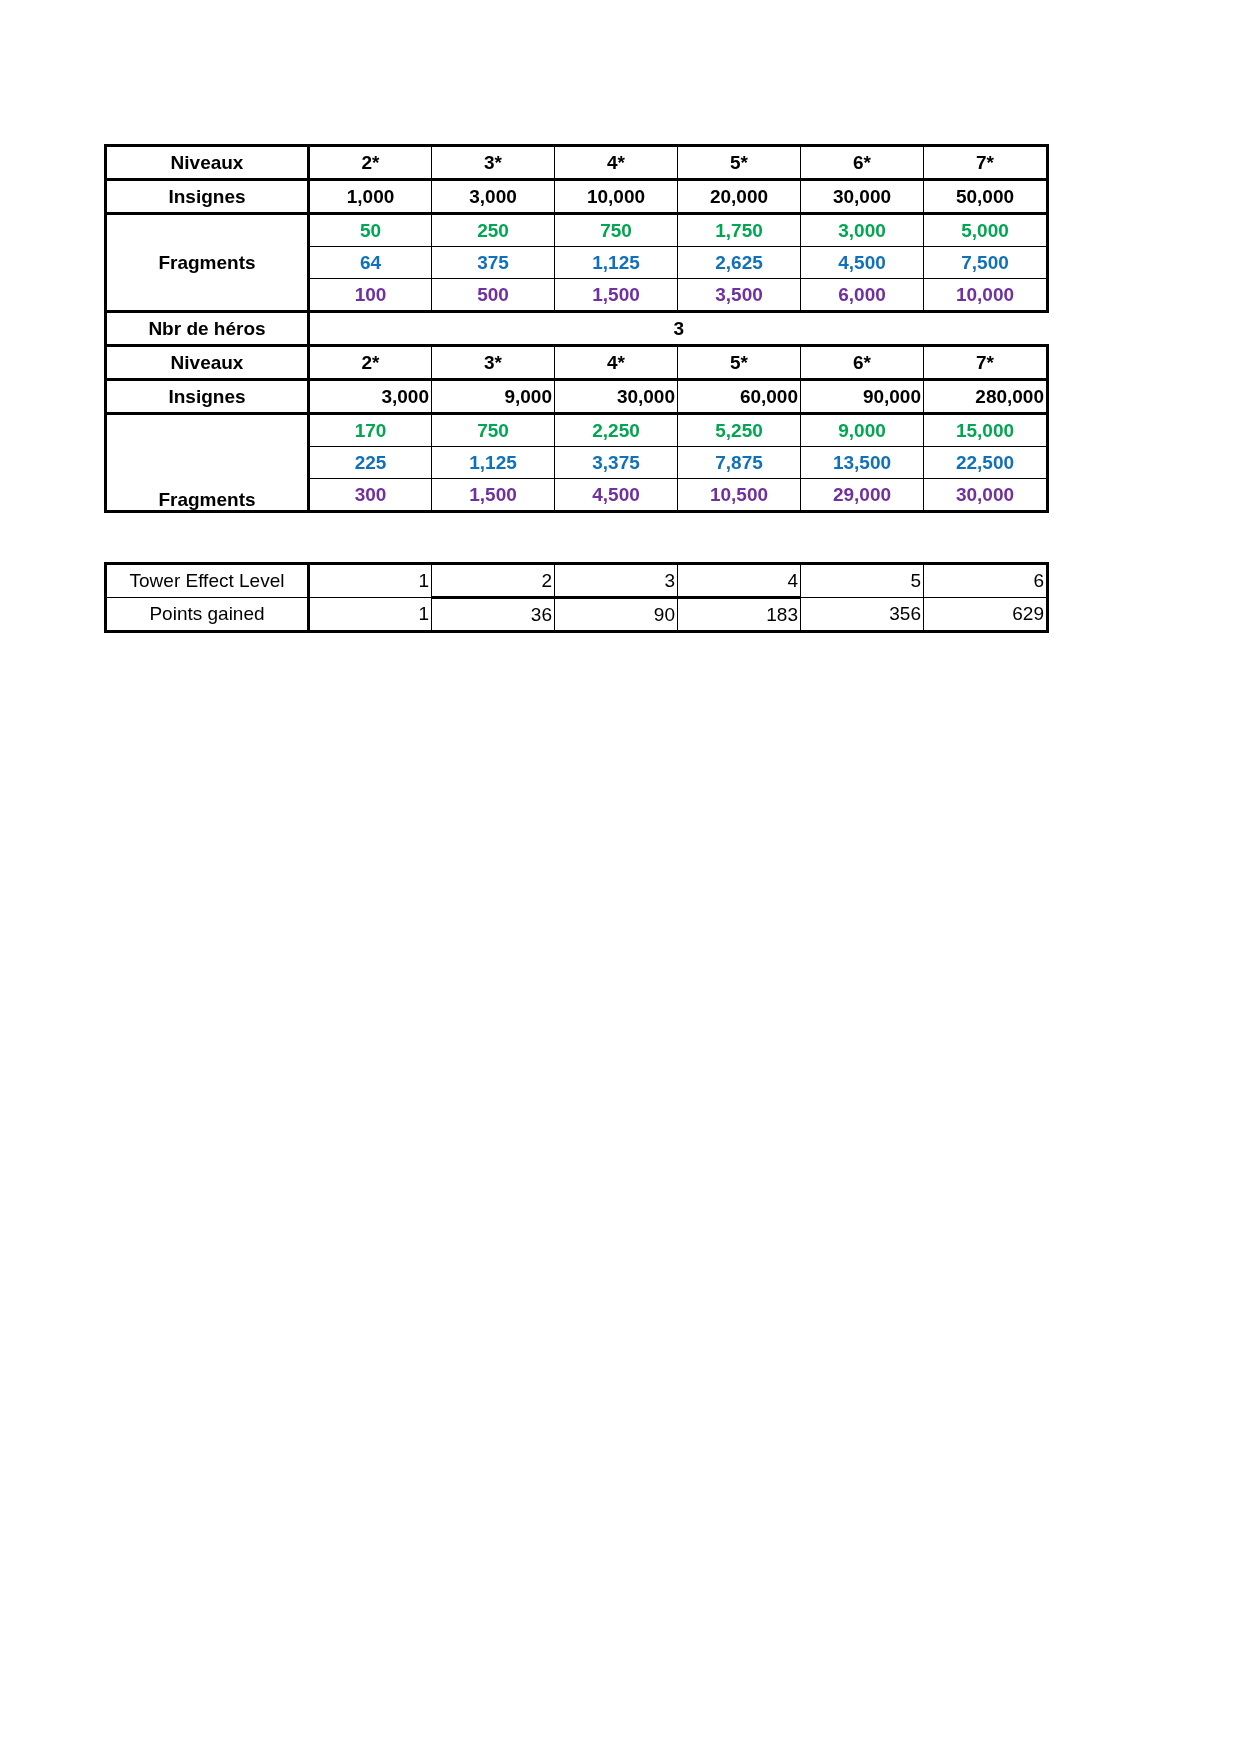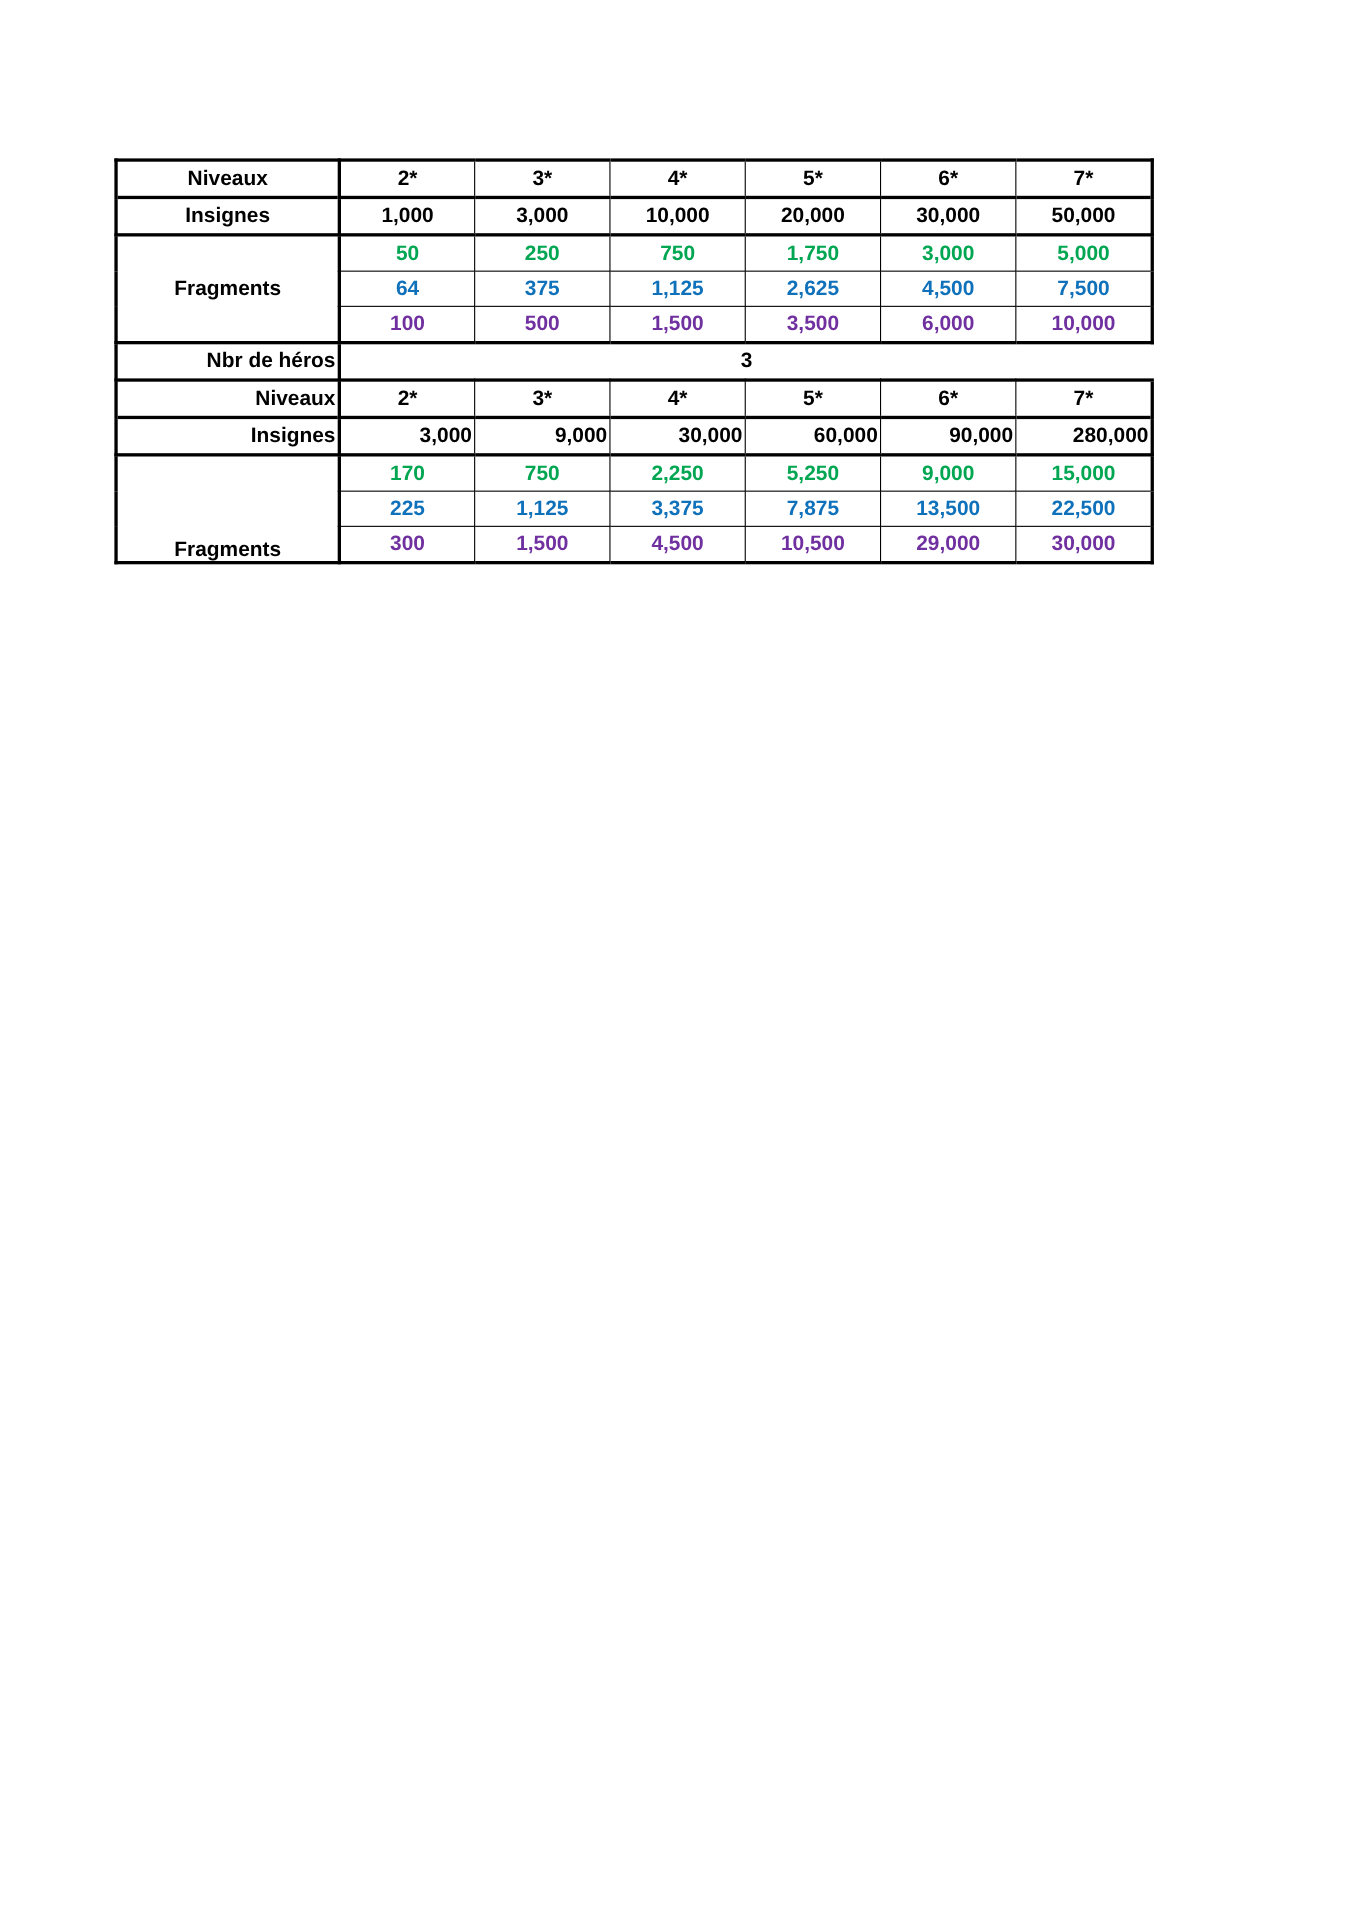--- a/index.html
+++ b/index.html
@@ -3,21 +3,21 @@
 <meta charset="utf-8">
 <style>
   html, body { margin: 0; padding: 0; background: #ffffff; }
   body { width: 1241px; height: 1754px; position: relative; overflow: hidden;
          font-family: "Liberation Sans", "DejaVu Sans", sans-serif; color: #000; }
   table { border-collapse: collapse; position: absolute; table-layout: fixed; }
   td { border: 1px solid #000; padding: 0 2px; height: 31px; font-size: 19px;
        line-height: 20px; white-space: nowrap; overflow: hidden; }
   .c { text-align: center; }
   .r { text-align: right; }
-  .l { text-align: right; }
+  .l { text-align: center; }
   .thickL { border-left: 3px solid #000; }
   .thickR { border-right: 3px solid #000; }
   .thickT { border-top: 3px solid #000; }
   .thickB { border-bottom: 3px solid #000; }
   .green { color: #00a651; }
   .blue { color: #1071bb; }
   .purple { color: #7030a0; }
   .bottom-align { vertical-align: bottom; }
   #t1 { left: 104px; top: 144px; width: 945px; font-weight: bold; }
   #t2 { left: 104px; top: 562px; width: 945px; }
@@ -136,14 +136,32 @@
   <colgroup>
     <col style="width:203px">
       <col style="width:123px">
       <col style="width:123px">
       <col style="width:123px">
       <col style="width:123px">
       <col style="width:123px">
       <col style="width:124px">
   </colgroup>
   <tbody>
+    <tr>
+      <td class="l thickL thickT thickR">Tower Effect Level</td>
+      <td class="r thickT">1</td>
+      <td class="r thickT">2</td>
+      <td class="r thickT">3</td>
+      <td class="r thickT">4</td>
+      <td class="r thickT">5</td>
+      <td class="r thickT thickR">6</td>
+    </tr>
+    <tr>
+      <td class="l thickL thickR thickB">Points gained</td>
+      <td class="r thickB">1</td>
+      <td class="r thickT thickB">36</td>
+      <td class="r thickT thickB">90</td>
+      <td class="r thickT thickB">183</td>
+      <td class="r thickB">356</td>
+      <td class="r thickB thickR">629</td>
+    </tr>
   </tbody>
 </table>
 
 </body></html>

